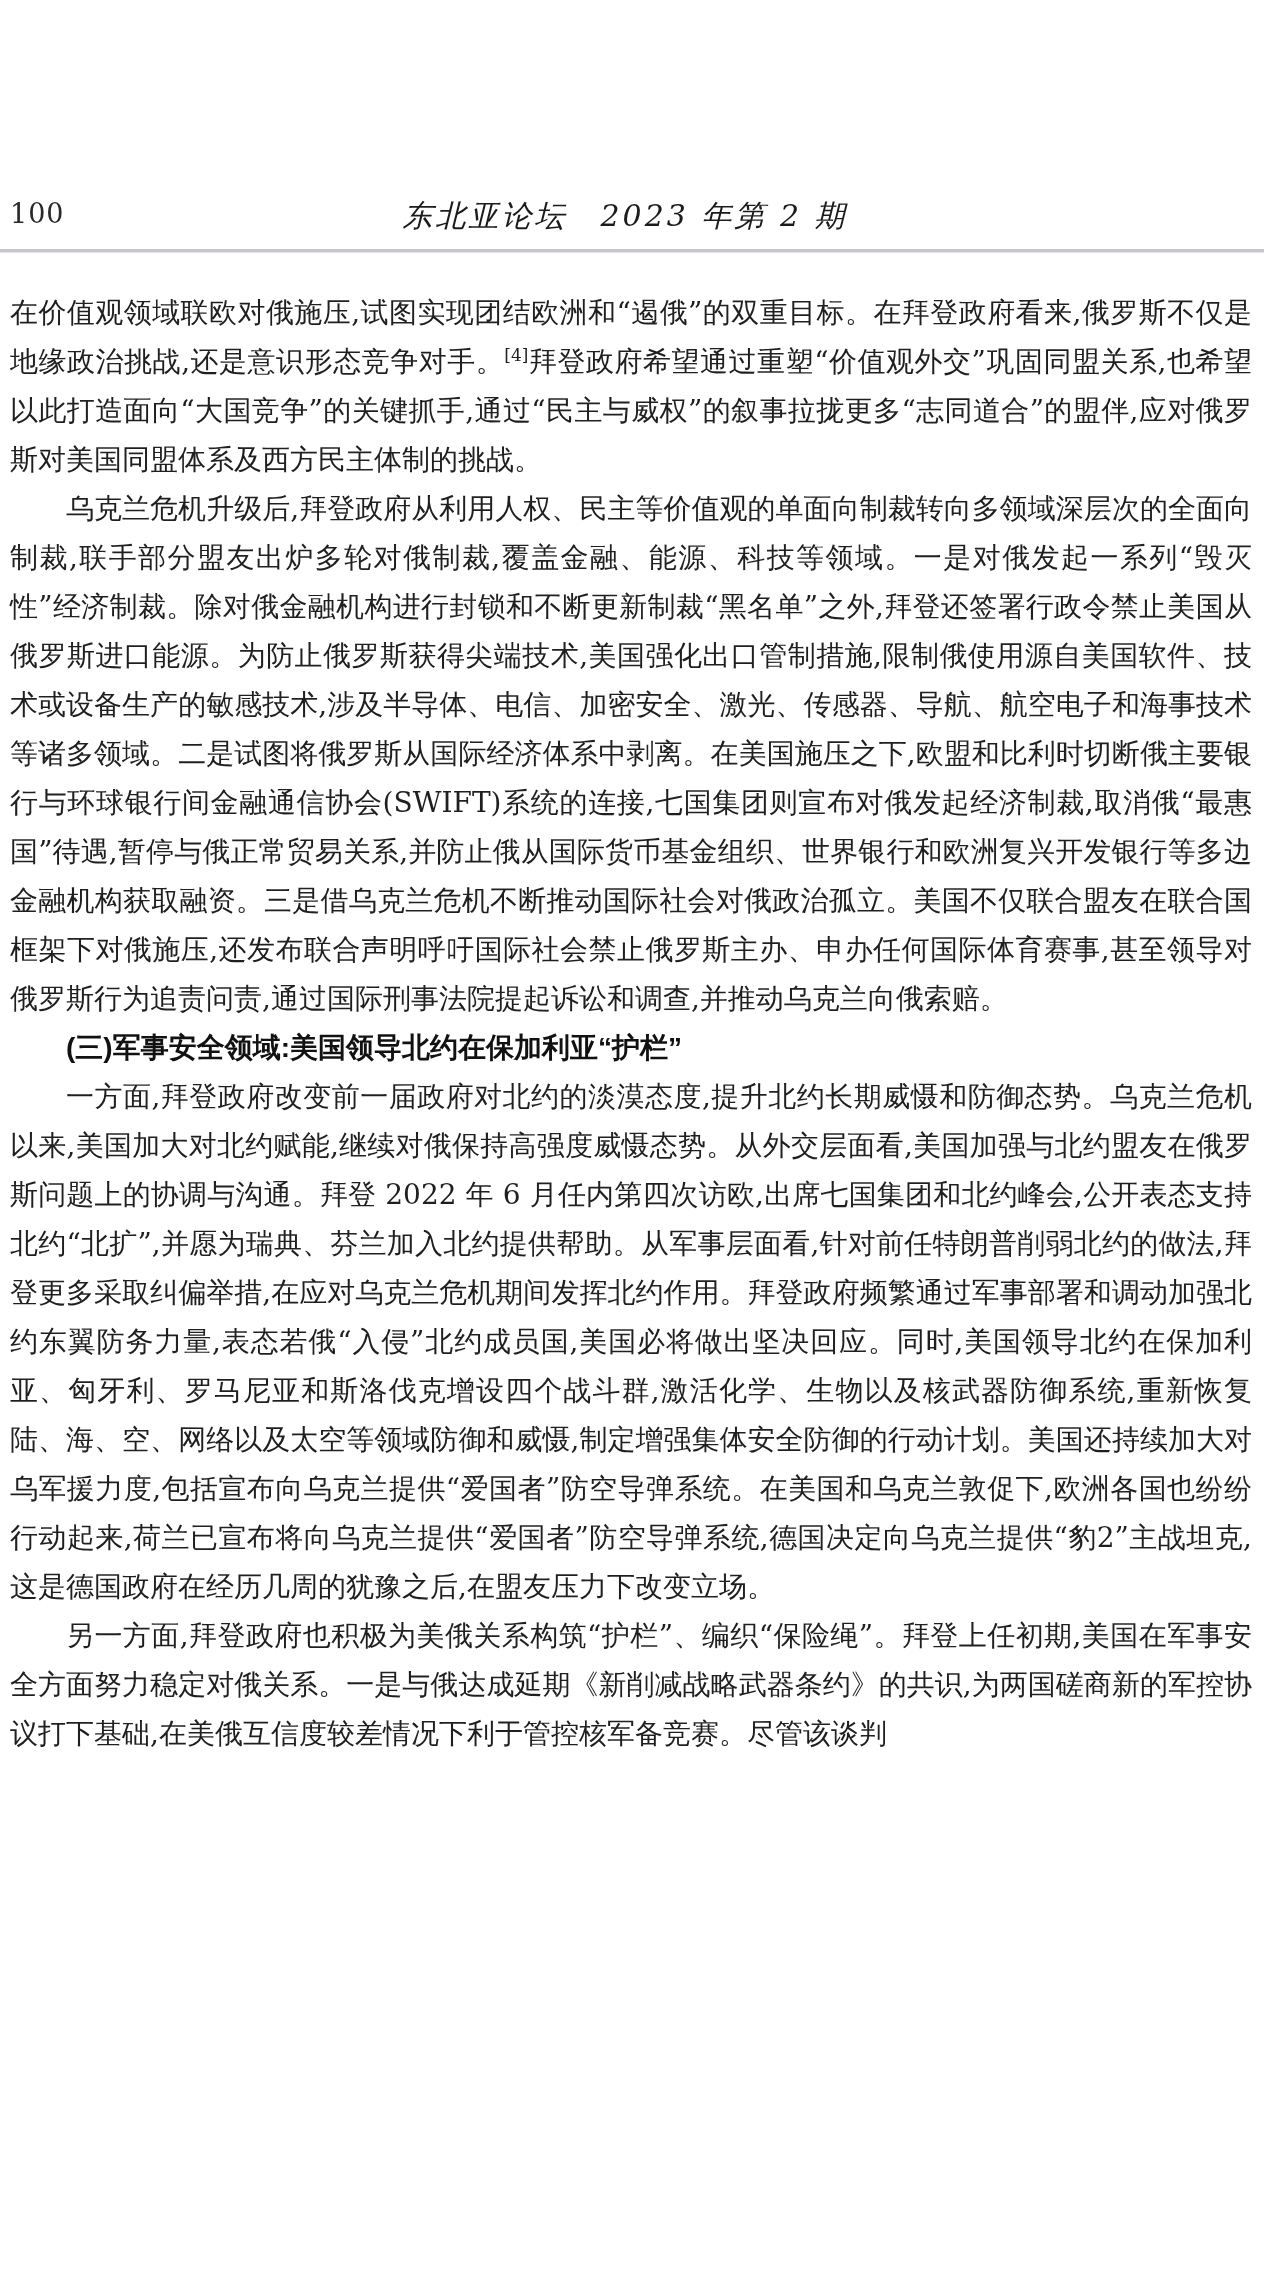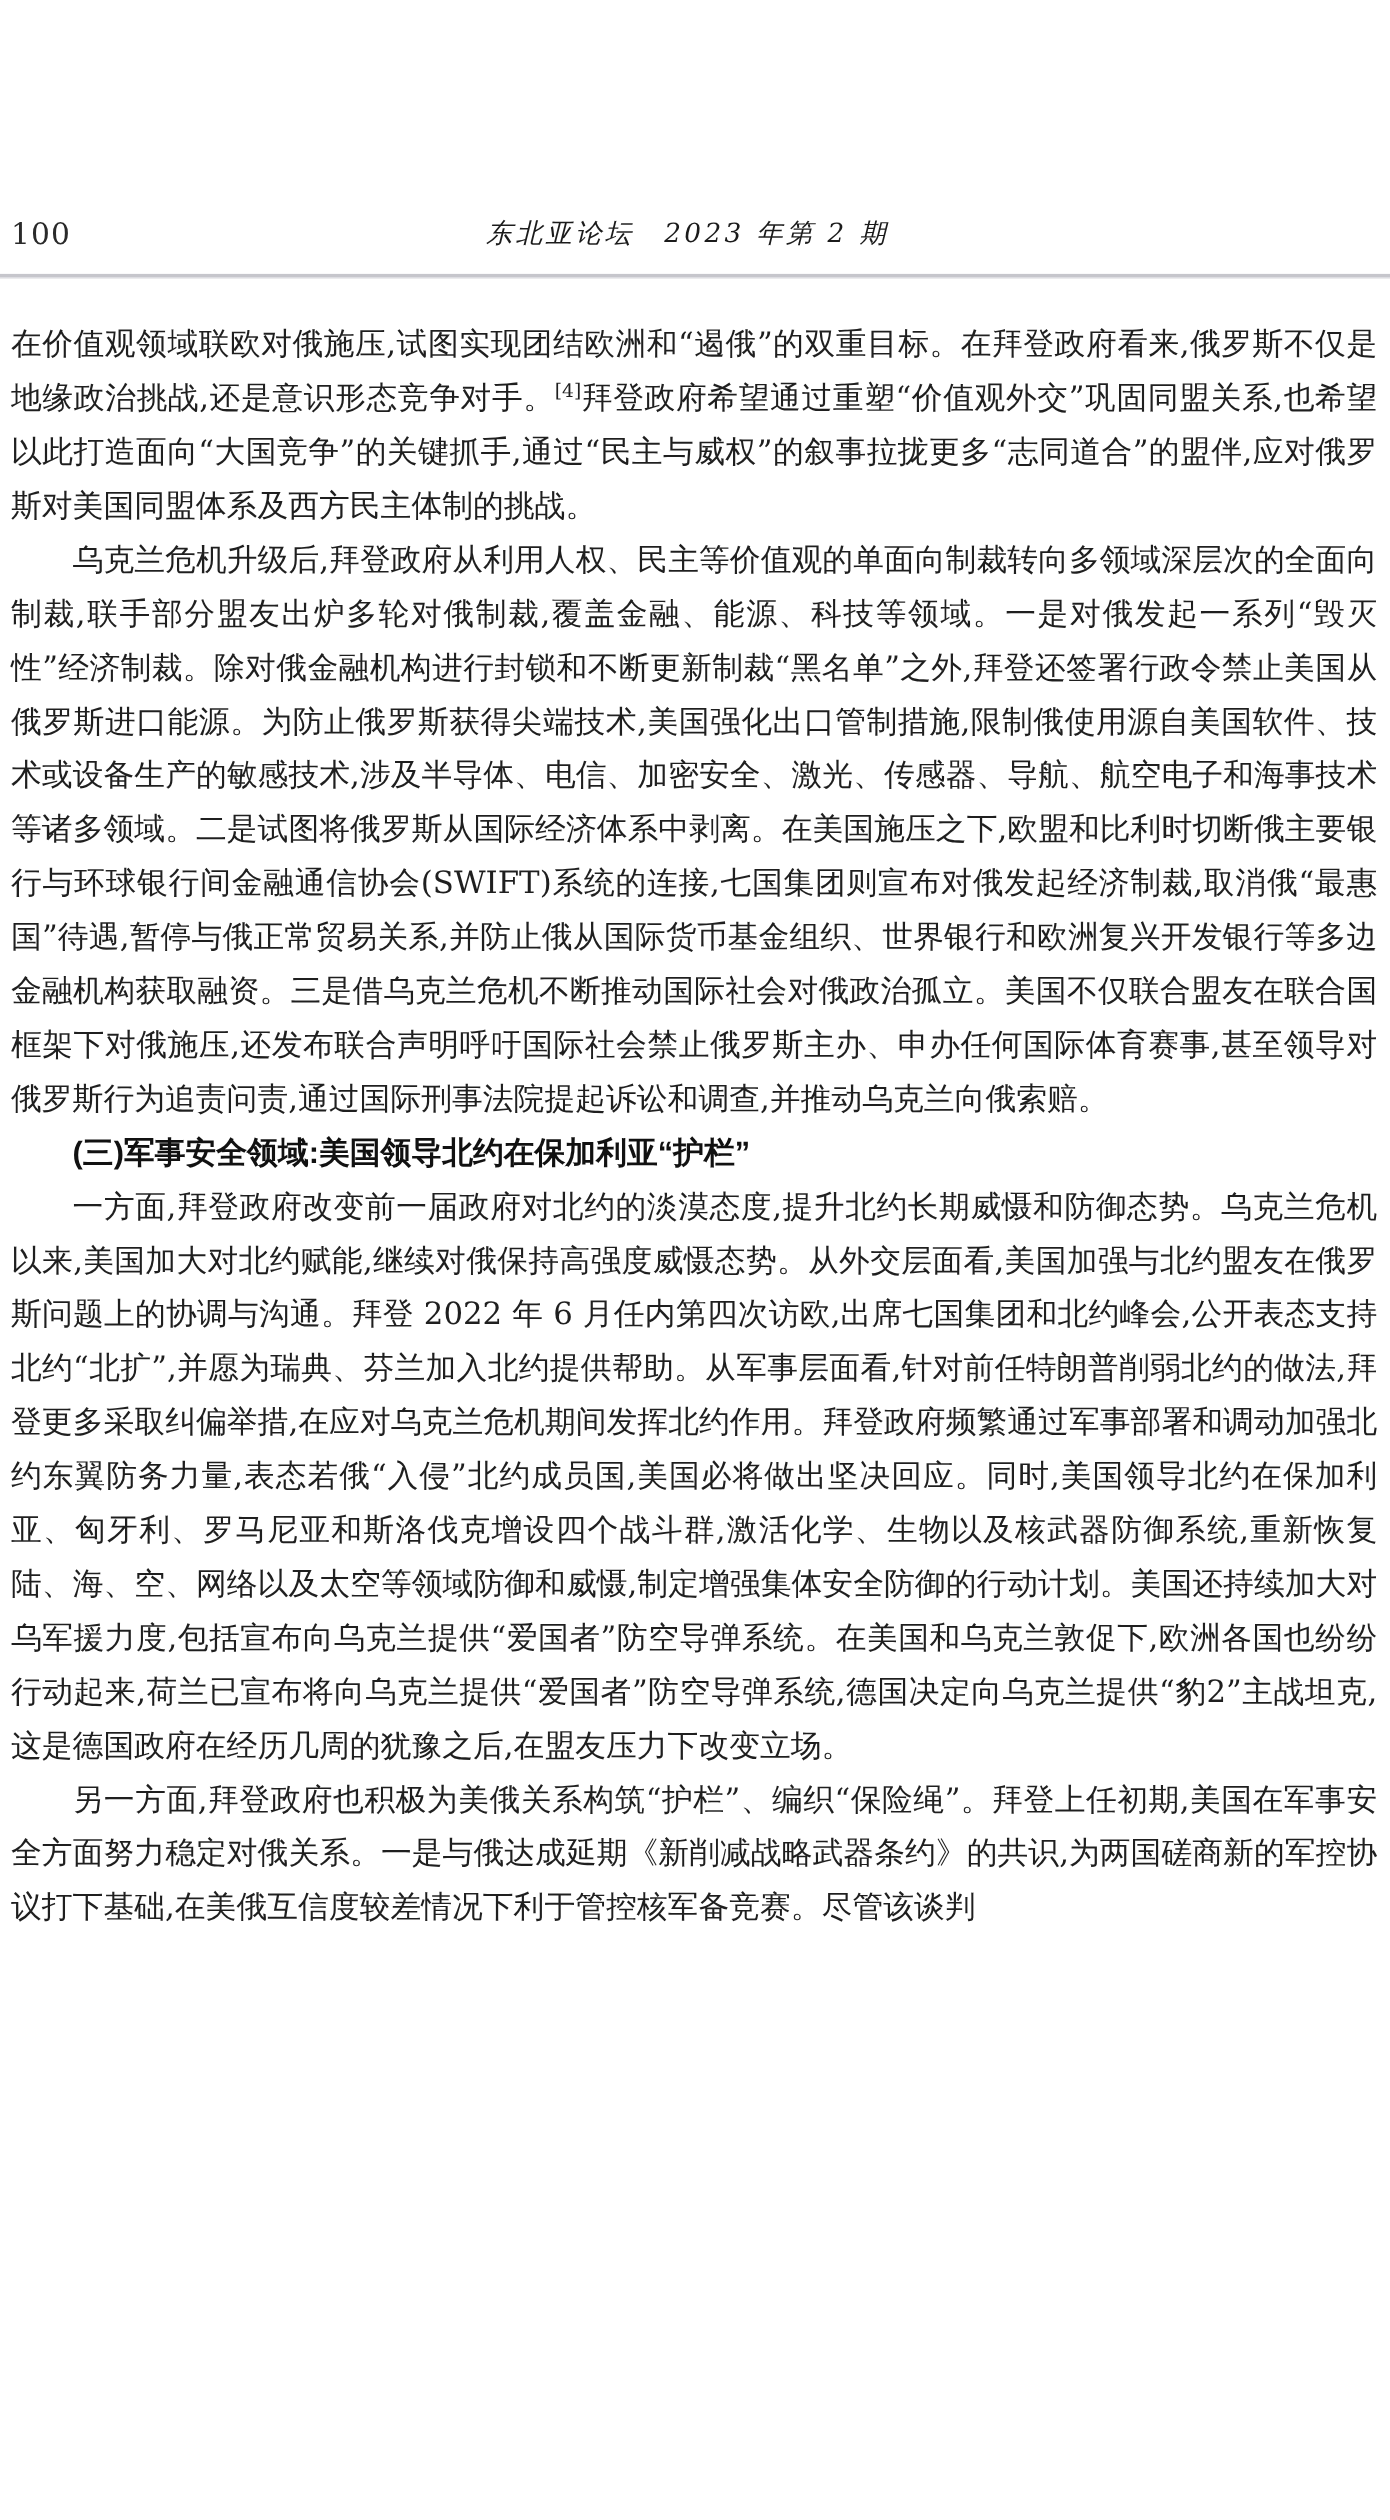--- a/index.html
+++ b/index.html
@@ -31,21 +31,21 @@
     font-size: 27px;
     color: #2a2a2a;
     letter-spacing: 1px;
   }
   .running-title {
     position: absolute;
     left: 0;
     right: 14px;
     top: 0;
     text-align: center;
-    font-size: 24px;
+    font-size: 30px;
     font-style: italic;
     color: #1b1b1b;
     letter-spacing: 3px;
   }
   .header-rule {
     position: absolute;
     left: 0;
     right: 0;
     top: 249px;
     height: 3px;

